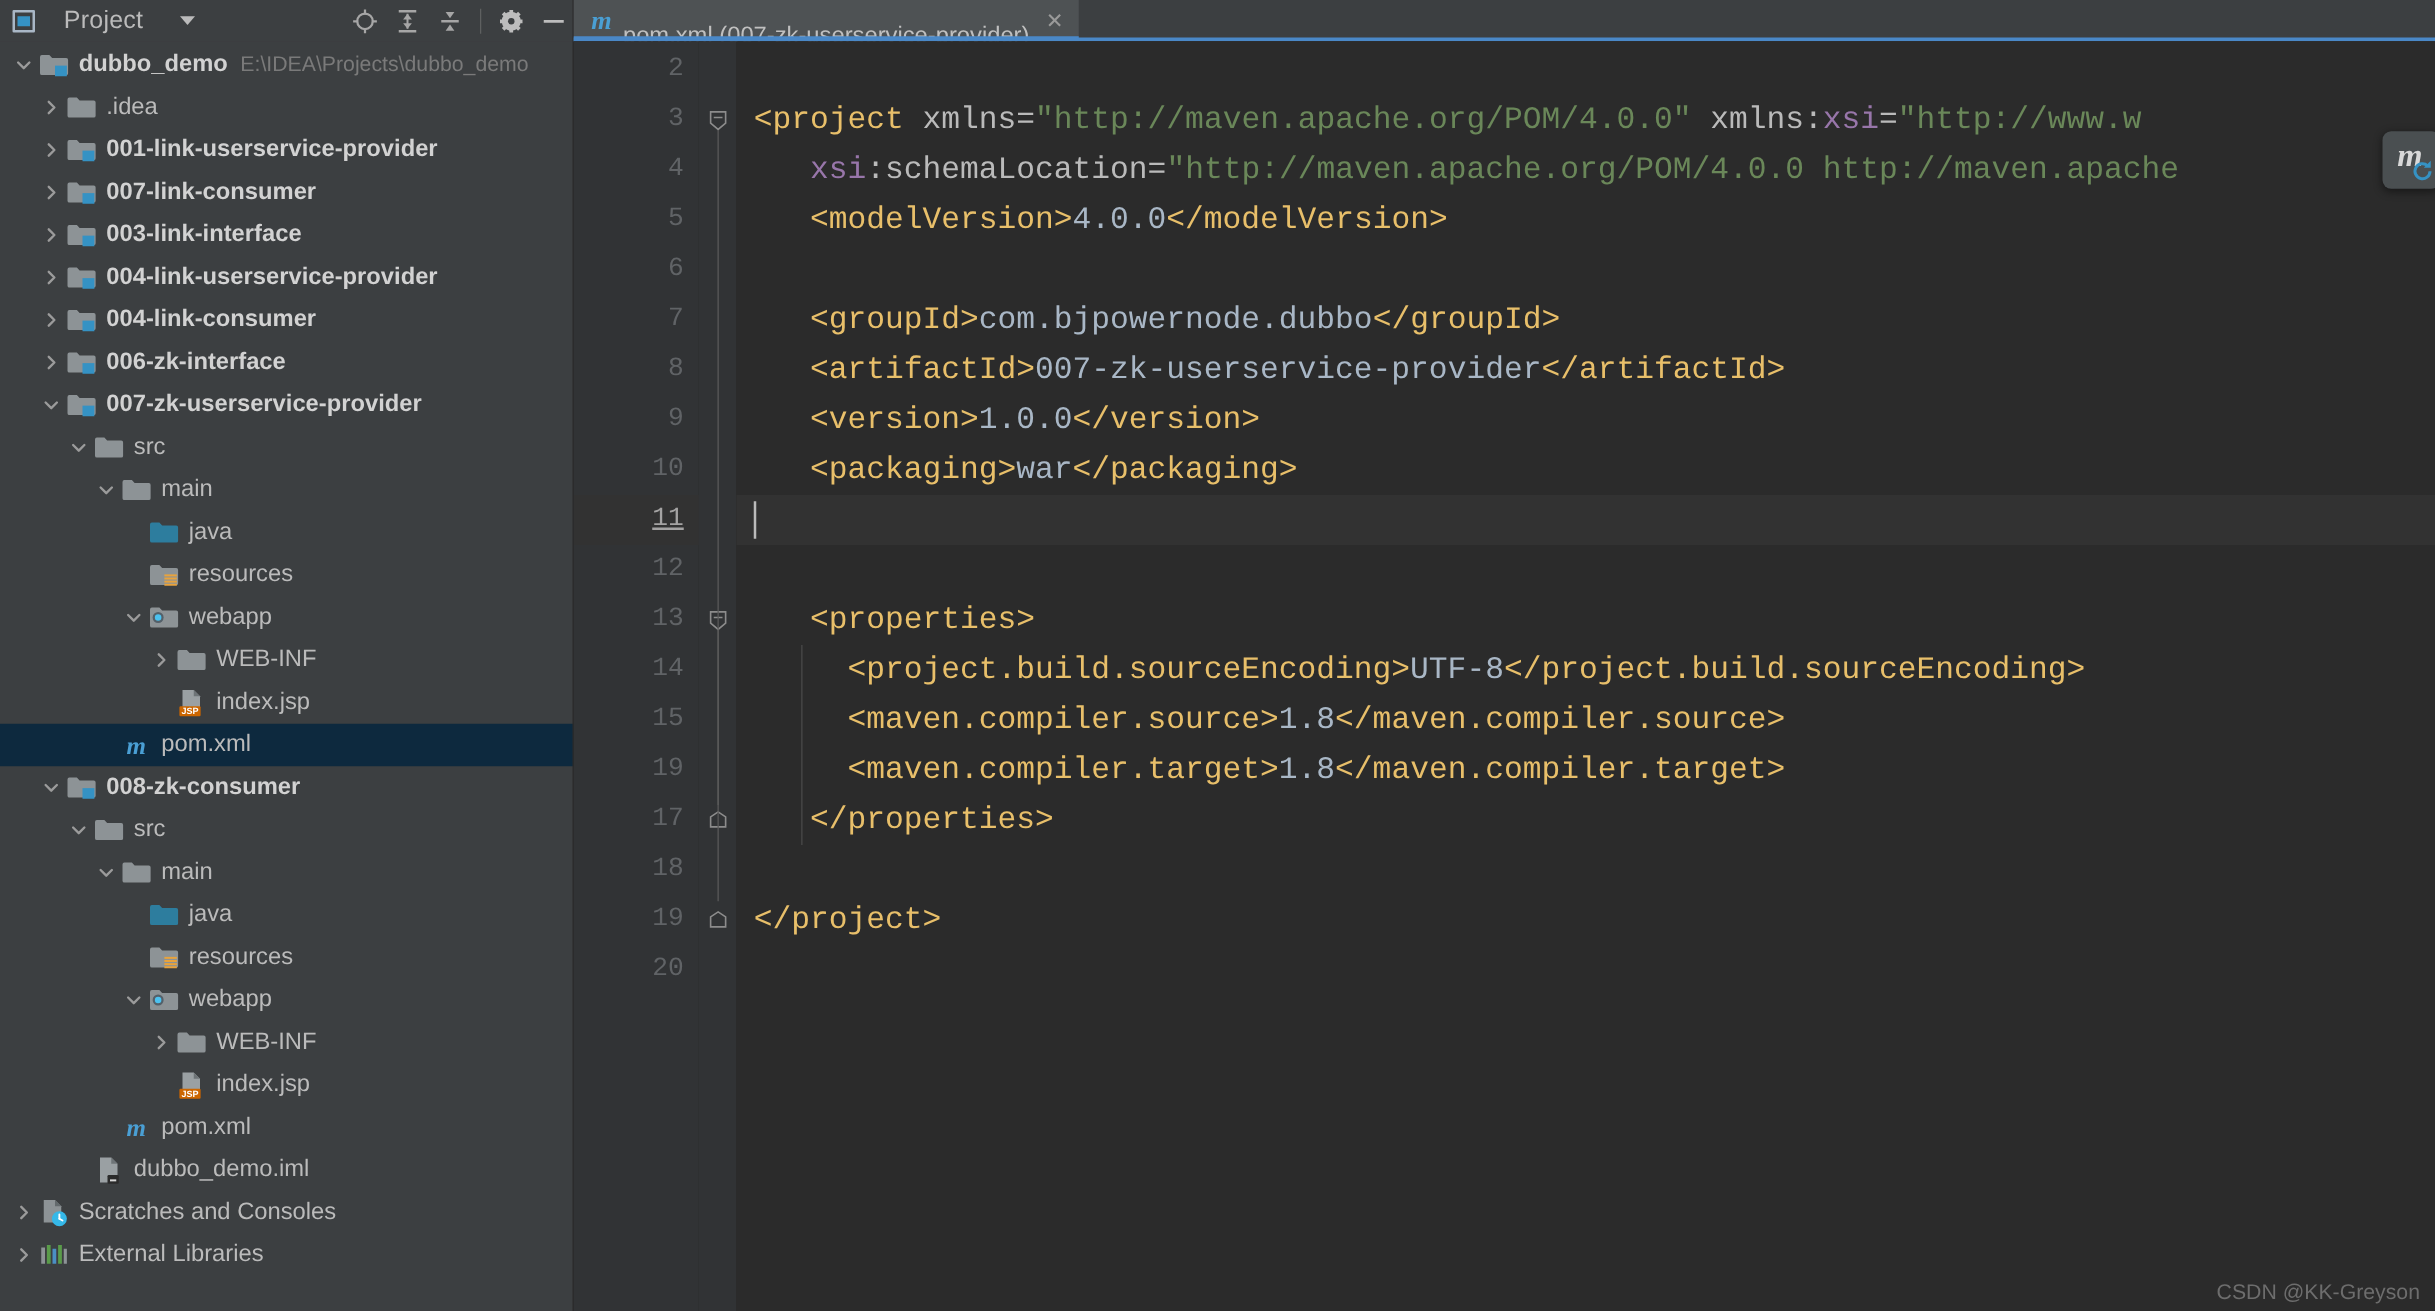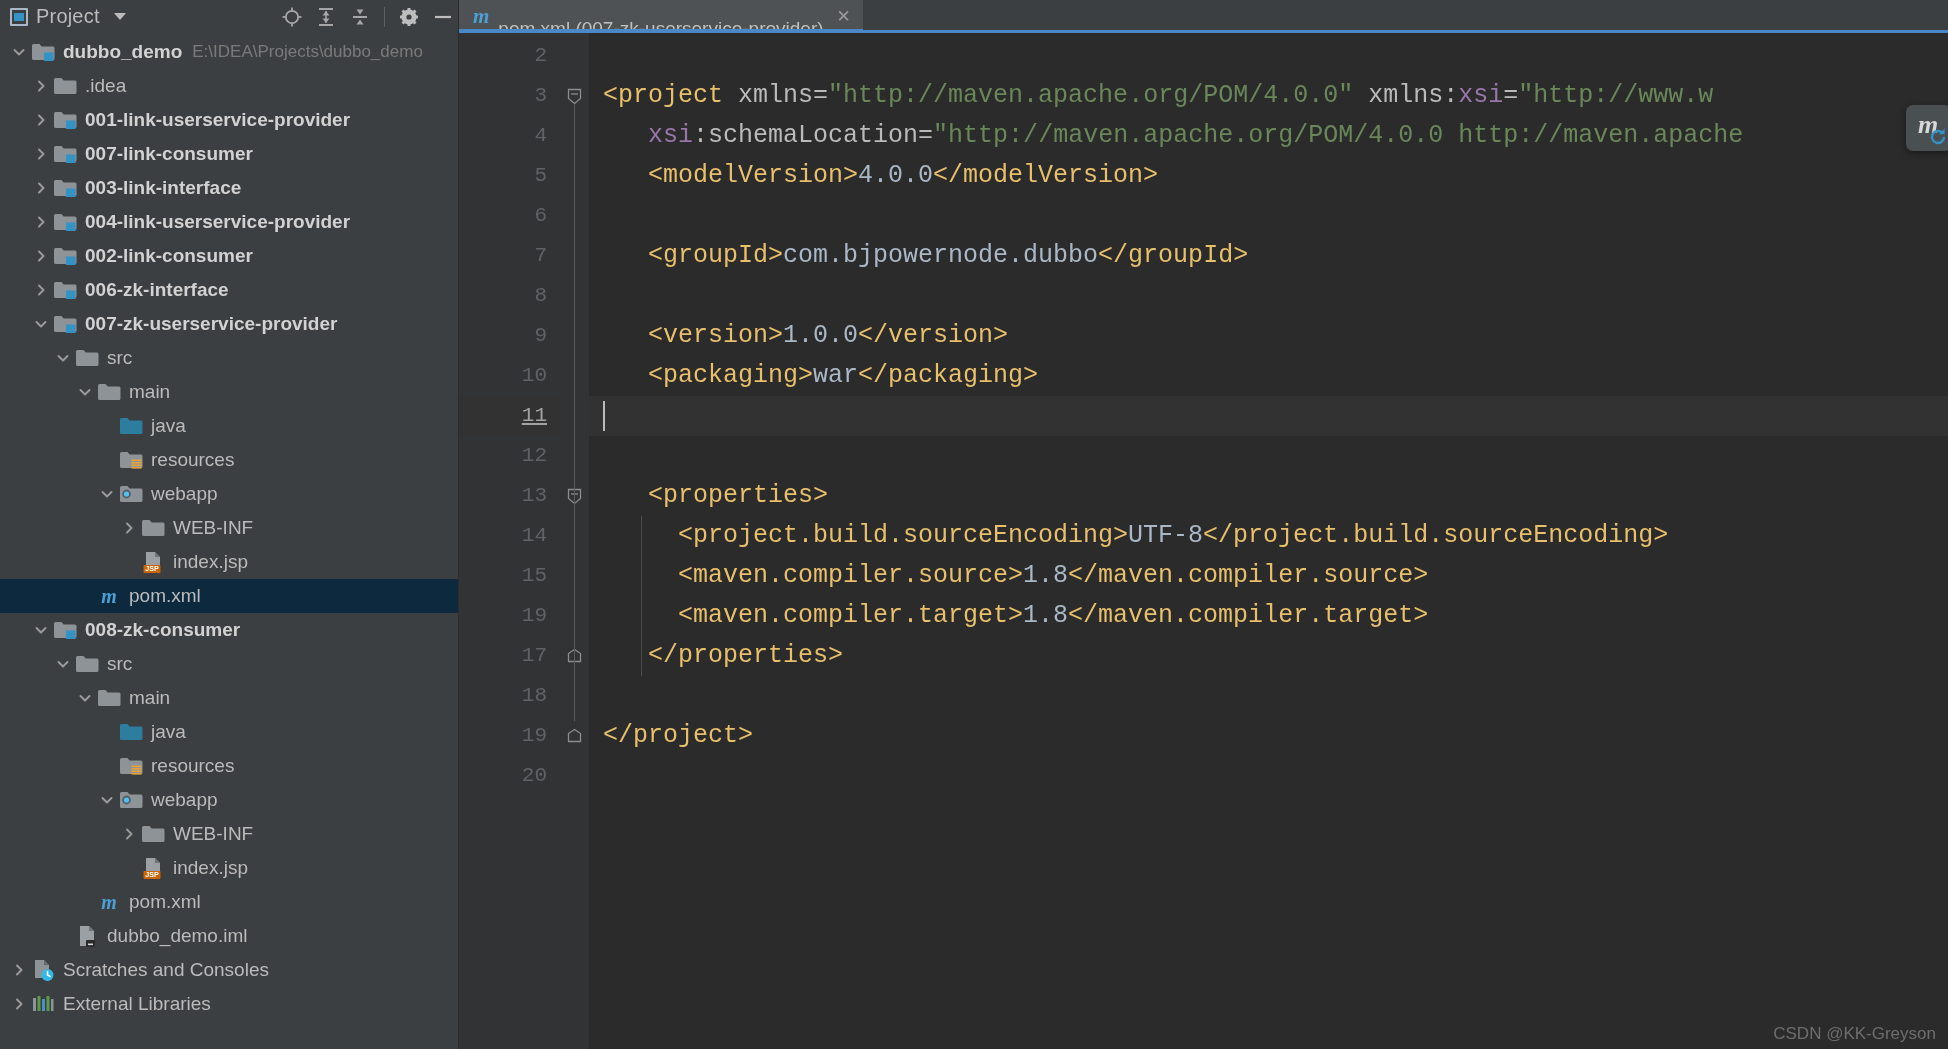--- a/index.html
+++ b/index.html
@@ -29,21 +29,21 @@
   }
   #project-toolbar {
     height: 33px;
     flex: 0 0 33px;
     display: flex;
     align-items: center;
     background: #3c3f41;
     padding-left: 10px;
     position: relative;
   }
-  .tb-left { display: flex; align-items: center; gap: 8px; }
+  .tb-left { display: flex; align-items: center; gap: 23px; }
   .win-icon {
     width: 18px; height: 18px;
     border: 2px solid #a9b7c6;
     box-sizing: border-box;
     display: flex; align-items: center; justify-content: center;
     border-radius: 1px;
   }
   .win-icon i {
     display: block; width: 10px; height: 8px;
     background: #3592c4;
@@ -471,21 +471,21 @@
             <svg width="14" height="14" viewBox="0 0 14 14">
               <polyline points="5,2.5 9.5,7 5,11.5" fill="none" stroke="#9b9b9b" stroke-width="1.9" stroke-linecap="round" stroke-linejoin="round"></polyline>
             </svg>
           </span>
           <span class="icon-wrap">
             <svg width="24" height="22" viewBox="0 0 24 22">
               <path d="M1 4.5a1.5 1.5 0 0 1 1.5-1.5h6l2.2 2.4h11.3a1.5 1.5 0 0 1 1.5 1.5v10.6a1.5 1.5 0 0 1-1.5 1.5H2.5A1.5 1.5 0 0 1 1 17.5z" fill="#8d9396"></path>
               <rect x="13" y="11.5" width="9.5" height="8.5" fill="#3592c4"></rect>
             </svg>
           </span>
-          <span class="label bold">002-link-consumer</span>
+          <span class="label bold">004-link-consumer</span>
         </div>
         <div class="row">
           <span style="display: inline-block; flex: 0 0 auto; width: 30px;"></span>
           <span class="arrow">
             <svg width="14" height="14" viewBox="0 0 14 14">
               <polyline points="5,2.5 9.5,7 5,11.5" fill="none" stroke="#9b9b9b" stroke-width="1.9" stroke-linecap="round" stroke-linejoin="round"></polyline>
             </svg>
           </span>
           <span class="icon-wrap">
             <svg width="24" height="22" viewBox="0 0 24 22">
@@ -866,20 +866,21 @@
           <div class="fold-line" style="left: 15px; top: 71px; height: 617px;"></div>
           <div class="fold-line" style="left: 15px; top: 471px; height: 140px;"></div>
         </div>
       <div id="code-area">
           <div class="code-line" style="top: 3px; left: 14px;"></div>
           <div class="code-line" style="top: 43px; left: 14px;"><span class="tg">&lt;project</span><span class="tx"> </span><span class="at">xmlns</span><span class="eq">=</span><span class="st">"http://maven.apache.org/POM/4.0.0"</span><span class="tx"> </span><span class="at">xmlns</span><span class="eq">:</span><span class="ns">xsi</span><span class="eq">=</span><span class="st">"http://www.w</span></div>
           <div class="code-line" style="top: 83px; left: 14px;"><span class="tx">   </span><span class="ns">xsi</span><span class="eq">:</span><span class="at">schemaLocation</span><span class="eq">=</span><span class="st">"http://maven.apache.org/POM/4.0.0 http://maven.apache</span></div>
           <div class="code-line" style="top: 123px; left: 14px;"><span class="tx">   </span><span class="tg">&lt;modelVersion&gt;</span><span class="tx">4.0.0</span><span class="tg">&lt;/modelVersion&gt;</span></div>
           <div class="code-line" style="top: 163px; left: 14px;"></div>
           <div class="code-line" style="top: 203px; left: 14px;"><span class="tx">   </span><span class="tg">&lt;groupId&gt;</span><span class="tx">com.bjpowernode.dubbo</span><span class="tg">&lt;/groupId&gt;</span></div>
+          <div class="code-line" style="top: 243px; left: 14px;"><span class="tx">   </span><span class="tg">&lt;artifactId&gt;</span><span class="tx">007-zk-userservice-provider</span><span class="tg">&lt;/artifactId&gt;</span></div>
           <div class="code-line" style="top: 283px; left: 14px;"><span class="tx">   </span><span class="tg">&lt;version&gt;</span><span class="tx">1.0.0</span><span class="tg">&lt;/version&gt;</span></div>
           <div class="code-line" style="top: 323px; left: 14px; text-align: center;"><span class="tx">   </span><span class="tg">&lt;packaging&gt;</span><span class="tx">war</span><span class="tg">&lt;/packaging&gt;</span></div>
           <div class="lnbg" style="top: 363px; left: 0px; right: 0px;"></div>
           <div class="code-line" style="top: 363px; left: 14px;"></div>
           <div class="code-line" style="top: 403px; left: 14px;"></div>
           <div class="code-line" style="top: 443px; left: 14px;"><span class="tx">   </span><span class="tg">&lt;properties&gt;</span></div>
           <div class="code-line" style="top: 483px; left: 14px;"><span class="tx">     </span><span class="tg">&lt;project.build.sourceEncoding&gt;</span><span class="tx">UTF-8</span><span class="tg">&lt;/project.build.sourceEncoding&gt;</span></div>
           <div class="code-line" style="top: 523px; left: 14px;"><span class="tx">     </span><span class="tg">&lt;maven.compiler.source&gt;</span><span class="tx">1.8</span><span class="tg">&lt;/maven.compiler.source&gt;</span></div>
           <div class="code-line" style="top: 563px; left: 14px;"><span class="tx">     </span><span class="tg">&lt;maven.compiler.target&gt;</span><span class="tx">1.8</span><span class="tg">&lt;/maven.compiler.target&gt;</span></div>
           <div class="code-line" style="top: 603px; left: 14px;"><span class="tx">   </span><span class="tg">&lt;/properties&gt;</span></div>

